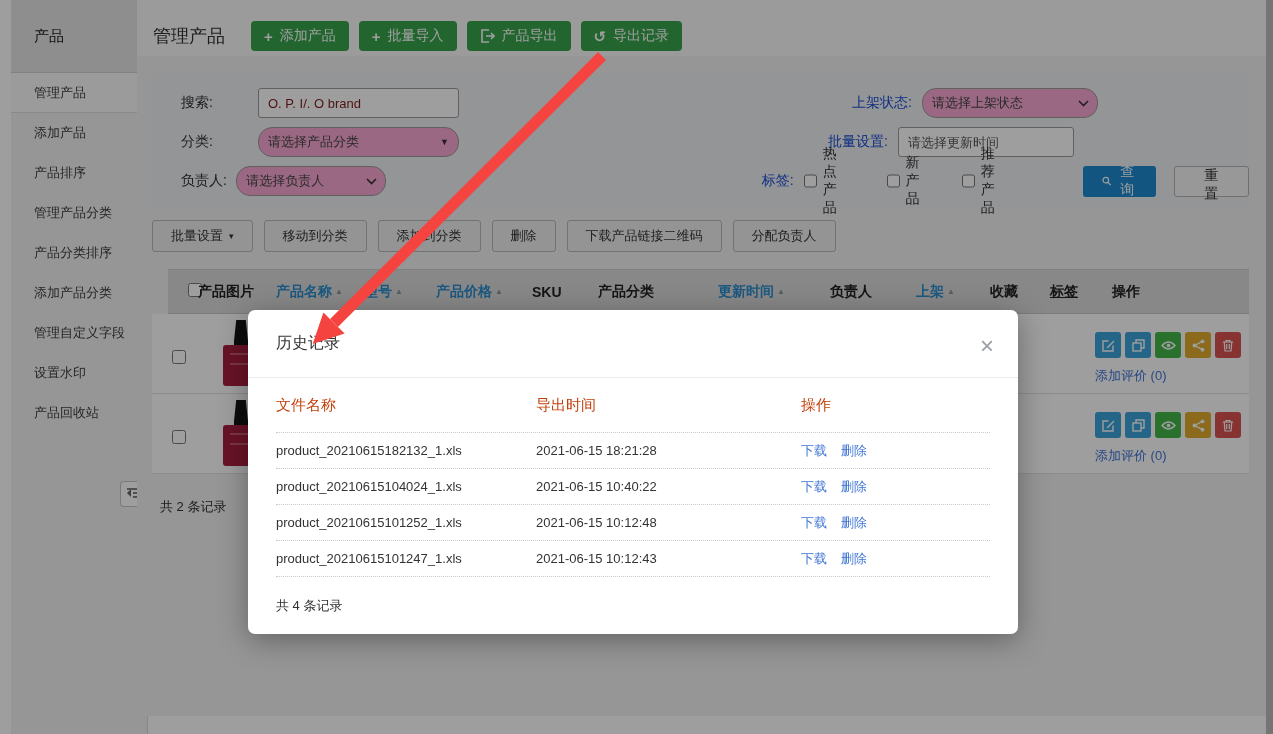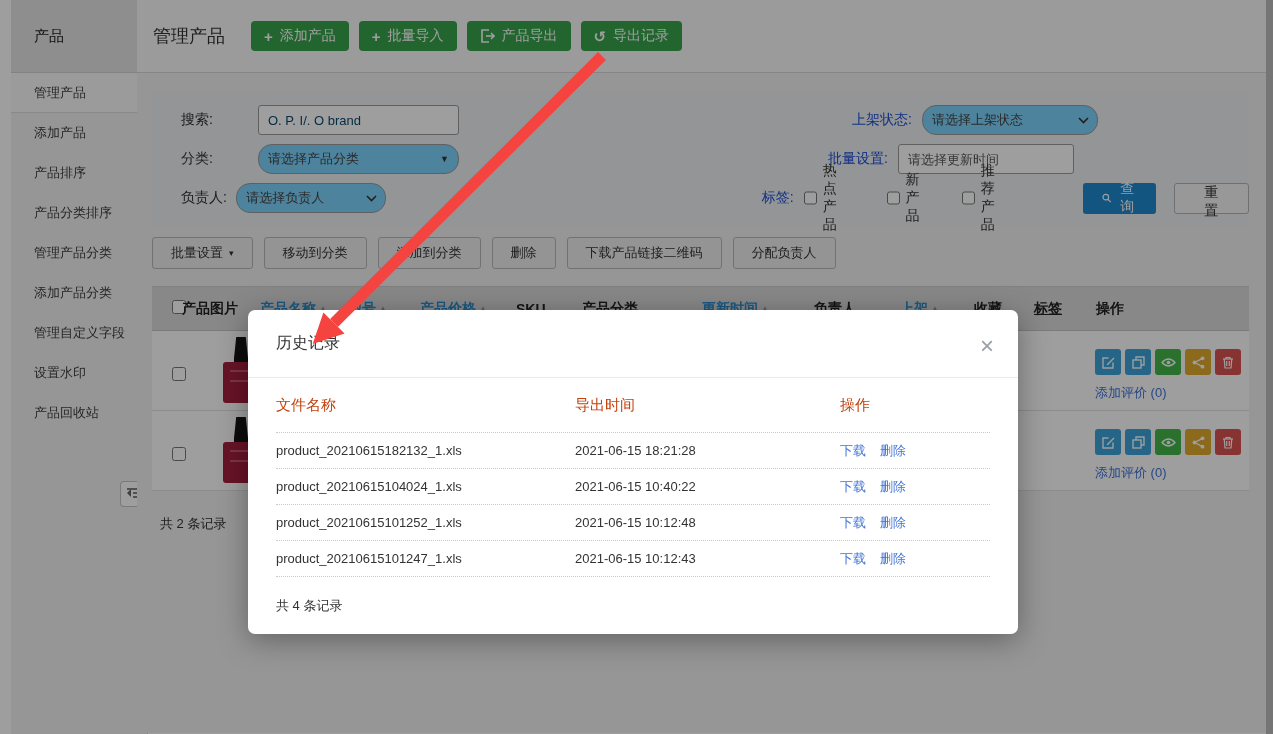--- a/index.html
+++ b/index.html
@@ -15,47 +15,47 @@
   .sb-item.active { background:#fbfbfb; border-bottom:1px solid #dedede; }
   .collapse-btn { position:absolute; right:0; top:481px; width:27px; height:26px; background:#fff; border:1px solid #c6c6c6; border-right:none; border-radius:4px 0 0 4px; display:flex; align-items:center; justify-content:center; cursor:pointer; }
 
   
   .topbar { position:absolute; left:137px; top:0; width:1136px; height:73px; background:#fafafa; border-bottom:1px solid #d8d8d8; display:flex; align-items:center; padding-left:16px; z-index:1; }
   .page-title { font-size:18px; font-weight:500; color:#333; margin-right:26px; }
   .green-btn { display:inline-flex; align-items:center; gap:7px; height:30px; padding:0 13px; margin-right:10px; background:#37a44b; border:none; border-radius:4px; color:#fff; font-size:14px; cursor:pointer; font-family:inherit; }
   .green-btn .pl { font-size:15px; font-weight:bold; line-height:1; }
 
   
-  .content { position:absolute; left:137px; top:73px; width:1136px; height:660px; background:#f2f2f2; z-index:1; }
+  .content { position:absolute; left:137px; top:56px; width:1136px; height:660px; background:#f2f2f2; z-index:1; }
 
   .filter-panel { position:absolute; left:15px; top:18px; width:1097px; height:135px; background:#edf0f2; padding:14px 0 0 29px; }
   .f-row { display:flex; align-items:center; height:30px; margin-bottom:9px; }
   .f-label { width:77px; font-size:14px; color:#333; }
   .f-label-r { width:70px; text-align:right; font-size:14px; color:#1d4ed8; margin-right:10px; }
   .f-right { margin-left:383px; display:flex; align-items:center; }
-  .txt-input { width:201px; height:30px; border:1px solid #9c9c9c; border-radius:3px; background:#fff; padding:2px 9px; font-size:13px; color:#0c4a6e; font-family:inherit; }
+  .txt-input { width:201px; height:30px; border:1px solid #9c9c9c; border-radius:3px; background:#fff; padding:2px 9px; font-size:13px; color:#7f1d1d; font-family:inherit; }
   .txt-input.short { width:176px; }
   .txt-input::placeholder { color:#555; opacity:1; }
-  .sel { width:201px; height:30px; border:1px solid #9c9c9c; border-radius:14px; background:#7dd3fc; display:flex; align-items:center; padding:0 9px; font-size:13px; color:#444; cursor:pointer; position:relative; }
+  .sel { width:201px; height:30px; border:1px solid #9c9c9c; border-radius:14px; background:#f9a8d4; display:flex; align-items:center; padding:0 9px; font-size:13px; color:#444; cursor:pointer; position:relative; }
   .sel.short { width:176px; }
   .sel .caret { position:absolute; right:9px; font-size:9px; color:#333; }
   .sel svg { position:absolute; right:8px; }
   .cb-group { display:flex; align-items:center;gap:20px; }
   .cb-item { display:flex; align-items:center; margin-right:21px; cursor:pointer; }
   .cb-item input { width:14px; height:14px; margin-right:6px; accent-color:#fff; }
   .btn-query { display:inline-flex; align-items:center; gap:7px; height:31px; padding:0 19px; background:#1f8ad1; color:#fff; border:none; border-radius:3px; font-size:14px; cursor:pointer; margin-left:58px; font-family:inherit; }
   .btn-reset { height:31px; padding:0 27px; background:#f5f5f5; color:#333; border:1px solid #b5b5b5; border-radius:3px; font-size:14px; cursor:pointer; margin-left:18px; font-family:inherit; }
 
   .batch-bar { position:absolute; left:15px; top:164px; display:flex; }
   .batch-btn { height:32px; padding:0 18px; margin-right:11px; background:#efefef; border:1px solid #b9b9b9; border-radius:3px; font-size:13px; color:#333; cursor:pointer; display:inline-flex; align-items:center; gap:6px; font-family:inherit; }
   .batch-btn .caret { font-size:9px; }
 
   
   .ptable { position:absolute; left:15px; top:213px; width:1097px; }
-  .thead { height:45px; background:#dcdcdc; border-top:1px solid #cfcfcf; border-bottom:1px solid #c7c7c7; display:flex; align-items:center; font-size:14px; font-weight:bold; color:#222; }
+  .thead { height:45px; background:#dcdcdc; border-top:1px solid #cfcfcf; border-bottom:1px solid #c7c7c7; display:flex; align-items:center; font-size:14px; font-weight:bold; color:#222;margin-left:16px; }
   .th { flex:none; }
   .th.sortable { color:#2d8fd0; cursor:pointer; }
   .sort-i { font-size:8px; color:#8d979e; margin-left:3px; vertical-align:2px; }
   .c0{width:30px; padding-left:20px;} .c1{width:78px;} .c2{width:88px;} .c3{width:72px;} .c4{width:96px;}
   .c5{width:66px;} .c6{width:120px;} .c7{width:112px;} .c8{width:86px;} .c9{width:74px;} .c10{width:60px;} .c11{width:62px;text-decoration:underline;} .c12{flex:1;}
   .trow { height:80px; background:#fff; border-bottom:1px solid #e2e2e2; position:relative; }
   .trow .row-cb { position:absolute; left:20px; top:36px; width:14px; height:14px; }
   .bottle { position:absolute; left:62px; top:6px; width:54px; height:68px; }
   .bottle .cap { width:15px; height:26px; background:#141414; margin:0 auto; clip-path:polygon(18% 0,82% 0,100% 100%,0 100%); }
   .bottle .body { width:36px; height:41px; background:#a81f40; border-radius:3px; margin:-1px auto 0; position:relative; }
@@ -70,40 +70,40 @@
 
   
   .overlay { position:absolute; inset:0; background:rgba(0,0,0,0.38); z-index:40; }
   .modal { position:absolute; left:248px; top:310px; width:770px; height:324px; background:#fff; border-radius:7px; box-shadow:0 6px 30px rgba(0,0,0,0.35); z-index:60; }
   .m-header { height:68px; border-bottom:1px solid #ebebeb; display:flex; align-items:center; padding:0 28px; position:relative; }
   .m-title { font-size:16px; color:#333; }
   .m-close { position:absolute; right:24px; top:26px; font-size:24px; line-height:20px; color:#9aa0a6; cursor:pointer; font-weight:300; }
   .m-table { padding:0 28px; }
   .m-thead { display:flex; height:54px; align-items:center; font-size:15px; color:#c2410c; }
   .m-row { display:flex; height:36px; align-items:center; font-size:13px; color:#333; border-top:1px dotted #c9c9c9; }
-  .mc-file { width:260px; } .mc-time { width:265px;margin-left:39px; } .mc-ops { flex:1; }
+  .mc-file { width:260px; } .mc-time { width:265px; } .mc-ops { flex:1; }
   .m-link { color:#3f74d6; cursor:pointer; margin-right:14px; text-decoration:none; }
   .m-sep { border-top:1px dotted #c9c9c9; }
   .m-footer { padding:20px 28px 0; font-size:13px; color:#333; }
 
   .pointer-arrow { position:absolute; left:0; top:0; z-index:80; pointer-events:none; }
 </style>
 </head>
 <body>
 
 <div class="stage">
 
   <aside class="sidebar">
     <div class="sb-header">产品</div>
     <nav>
       <div class="sb-item active">管理产品</div>
       <div class="sb-item">添加产品</div>
       <div class="sb-item">产品排序</div>
+      <div class="sb-item">管理产品分类</div>
       <div class="sb-item">产品分类排序</div>
-      <div class="sb-item">管理产品分类</div>
       <div class="sb-item">添加产品分类</div>
       <div class="sb-item">管理自定义字段</div>
       <div class="sb-item">设置水印</div>
       <div class="sb-item">产品回收站</div>
     </nav>
     <div class="collapse-btn">
       <svg width="14" height="12" viewBox="0 0 14 12">
           <g stroke="#666" stroke-width="1.6">
             <line x1="0" y1="1" x2="14" y2="1"></line>
             <line x1="6" y1="5" x2="14" y2="5"></line>

